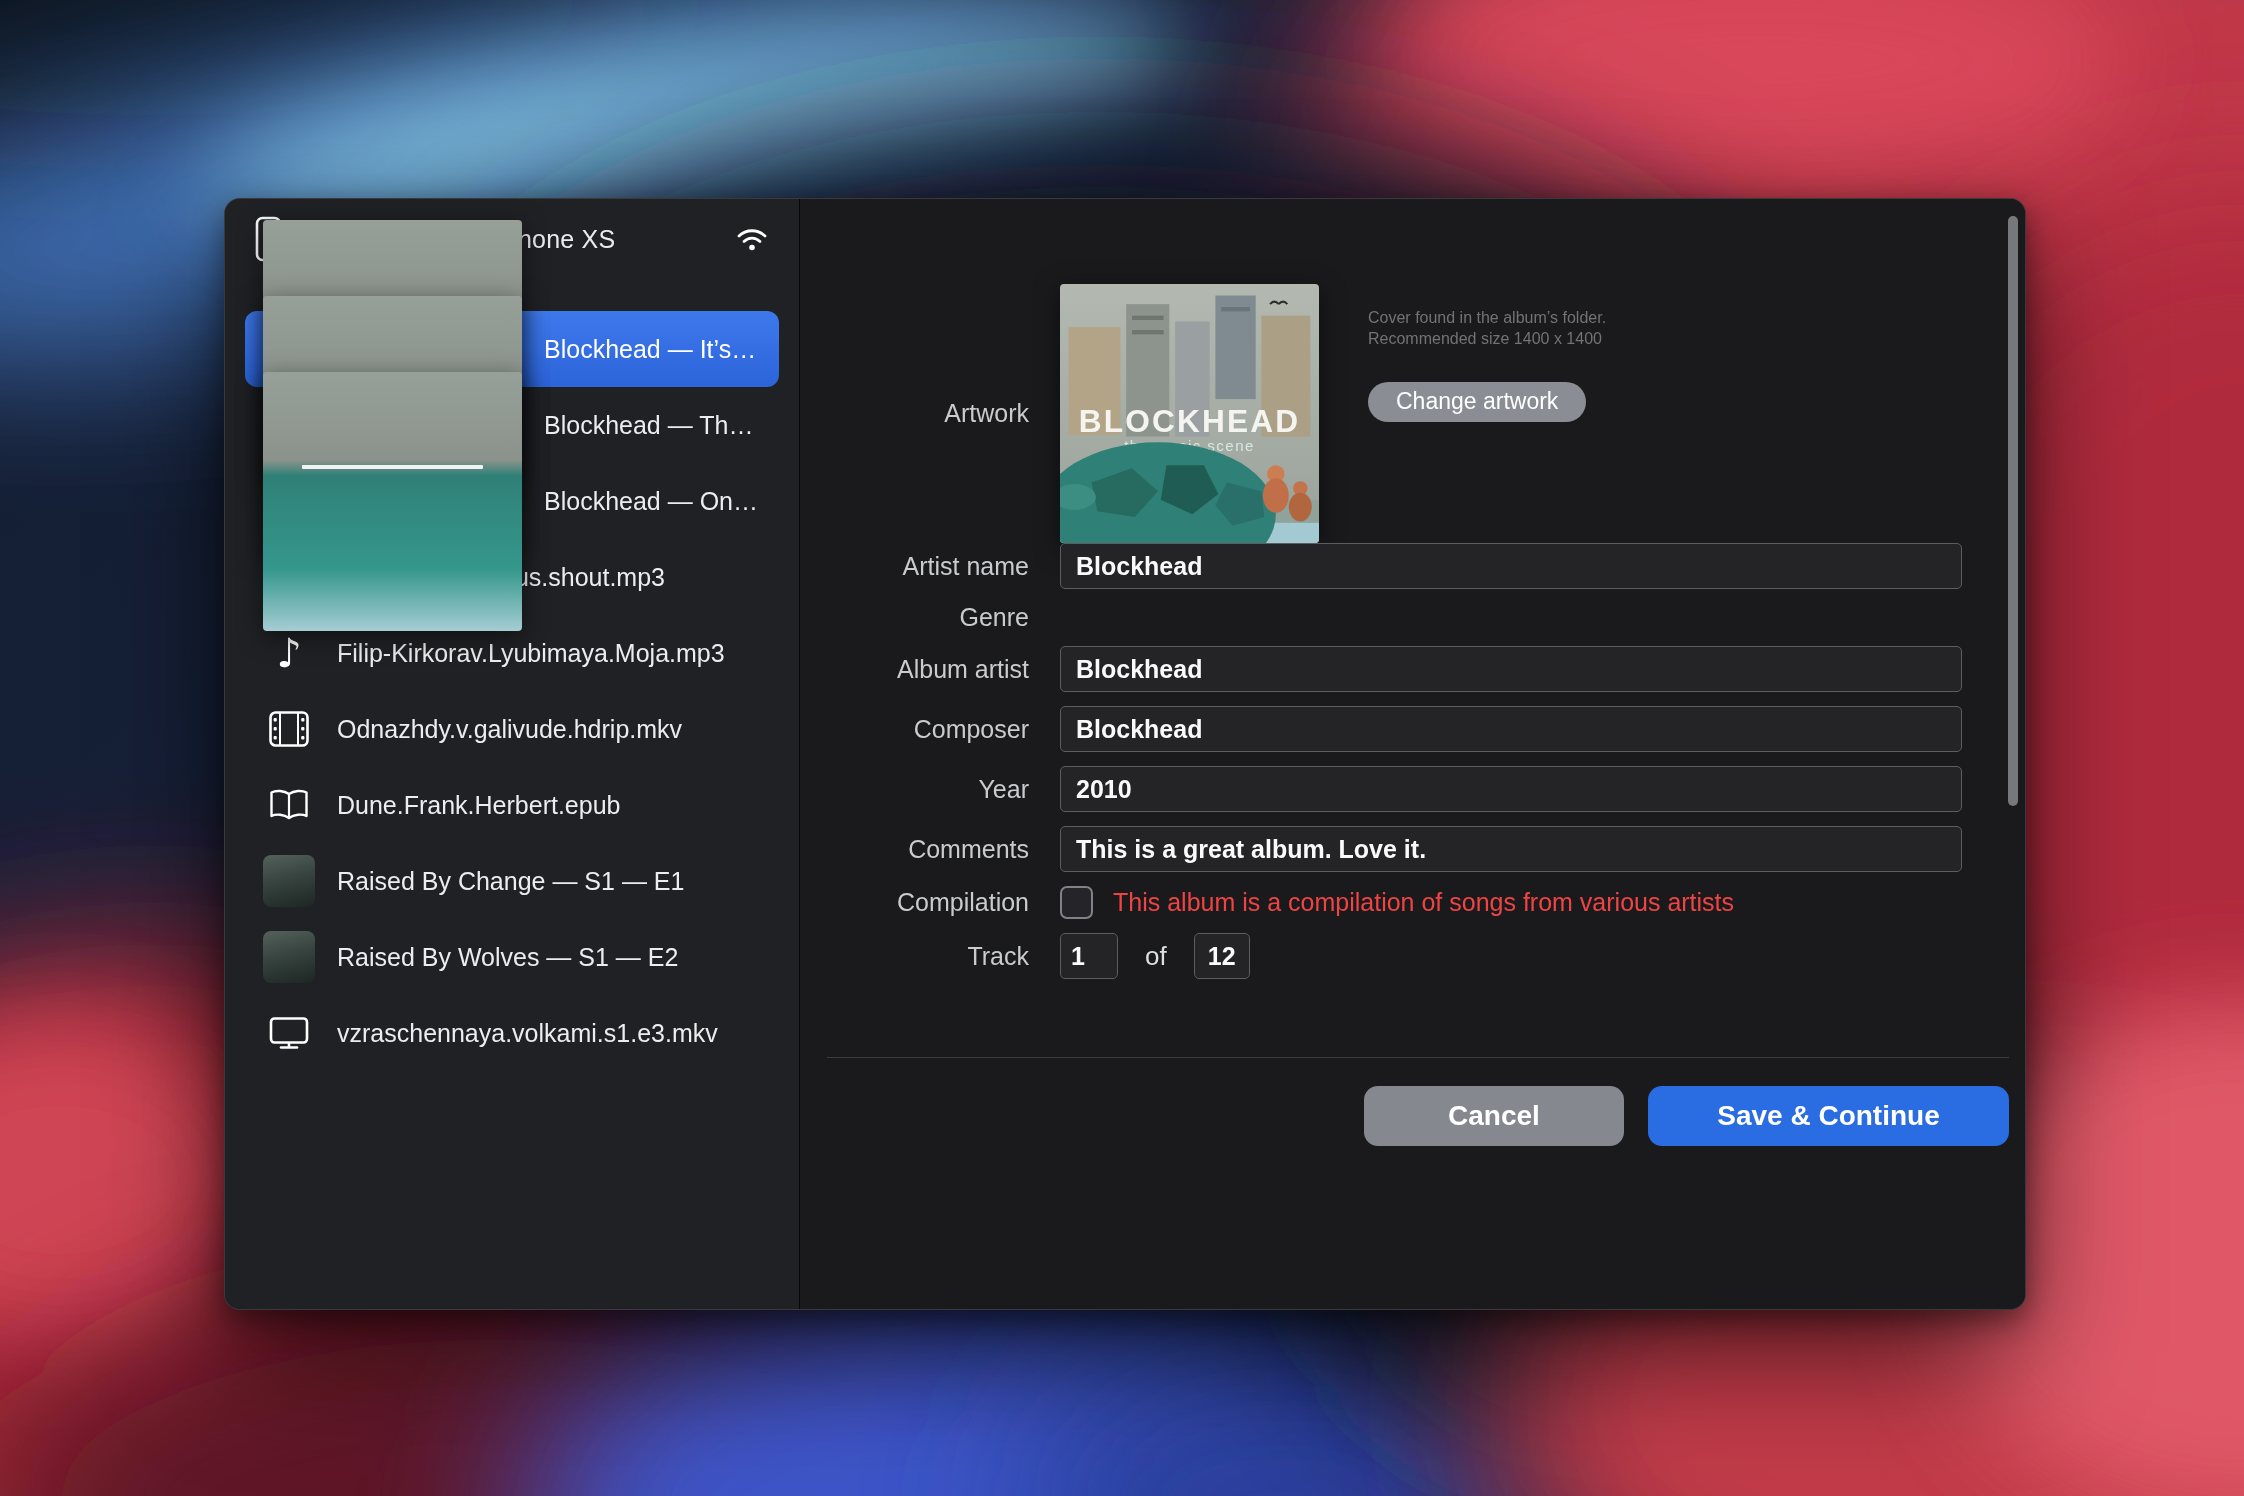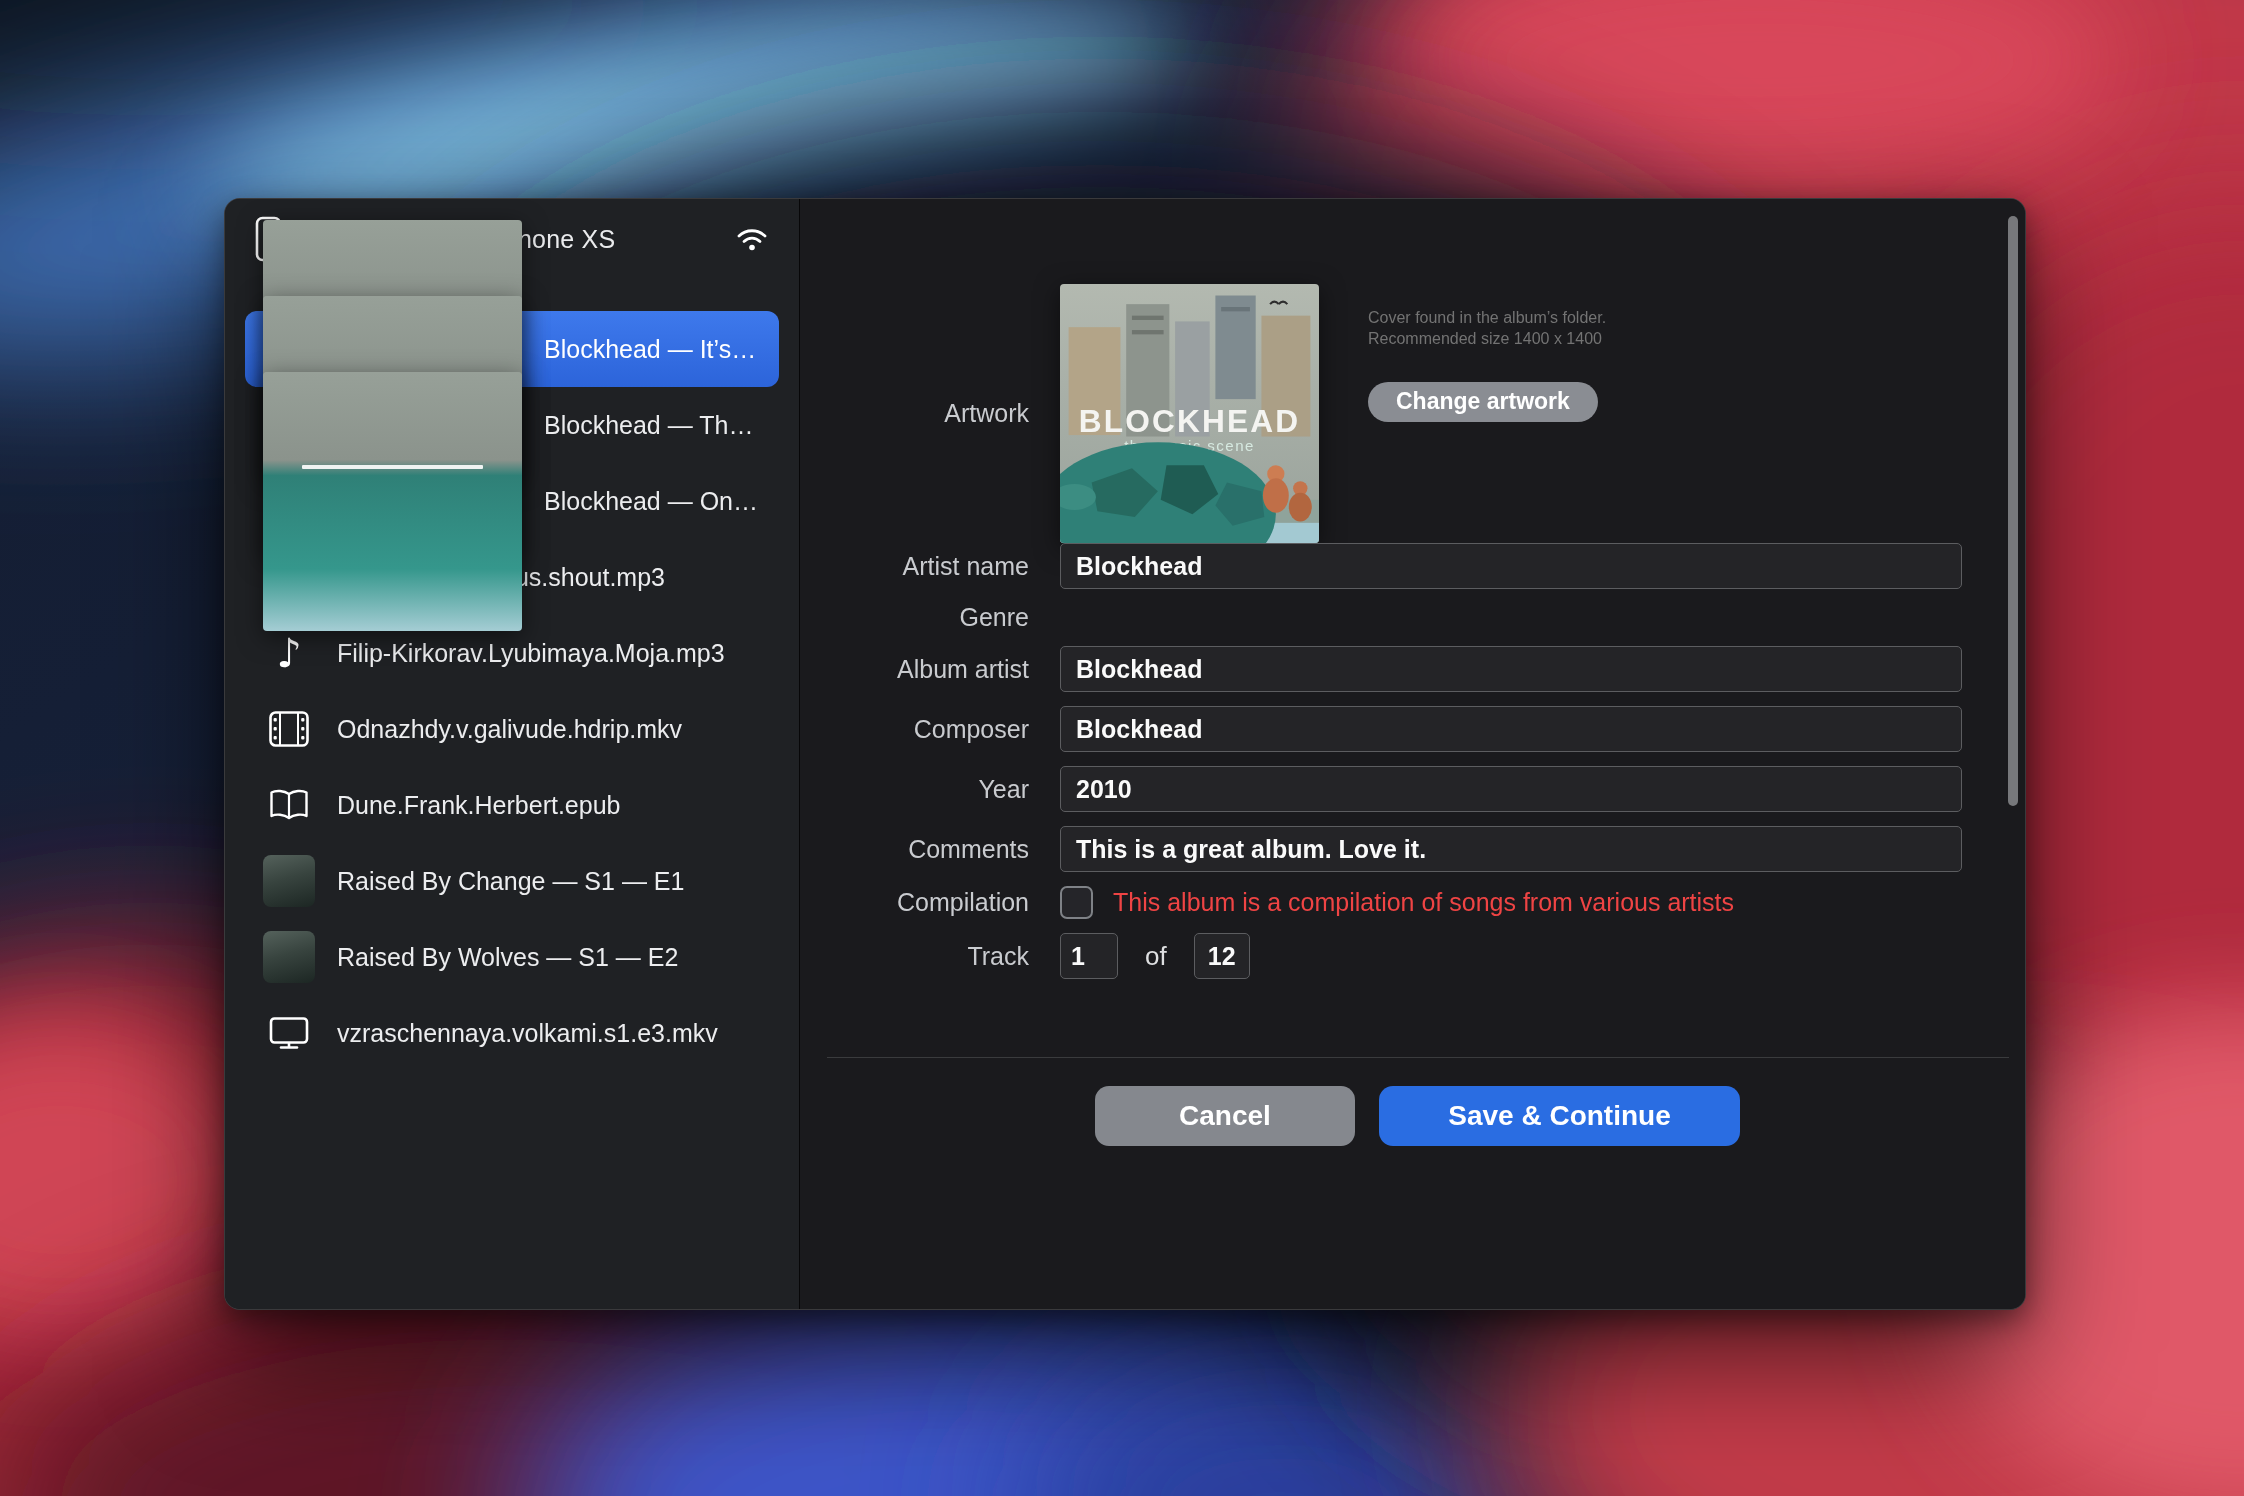--- a/index.html
+++ b/index.html
@@ -44,39 +44,39 @@
     display:flex; flex-direction:column; }
   .flabel { width:229px; margin-right:31px; text-align:right; font-size:25px; color:#c9cbcf; flex:none; }
 
   .artwork-block { display:flex; align-items:center; margin-top:85px; flex:none; }
   .cover { width:259px; height:259px; border-radius:4px; overflow:hidden; flex:none;
     box-shadow:0 6px 24px rgba(0,0,0,.5); }
   .cover svg { display:block; width:259px; height:259px; }
   .art-notes { margin-left:49px; align-self:flex-start; padding-top:24px; }
   .note { font-size:16px; color:#737373; line-height:1.3; }
   .change-btn { margin-top:32px; height:40px; padding:0 28px; border:none; border-radius:20px;
-    background:var(--change-artwork-gray,#8a8d93); color:#fff; font-size:23px; font-weight:700;
+    background:var(--change-artwork-gray,#8a8d93); color:#fff; font-size:23px; font-weight:400;
     display:inline-flex; align-items:center; font-family:inherit; cursor:pointer; }
 
   .frow { display:flex; align-items:center; margin:0; flex:none; }
   .frow.first { margin-top:46px; }
   .frow + .frow { margin-top:14px; }
   .finput { box-sizing:border-box; height:46px; width:902px; background:#242427;
     border:1.5px solid #5c5d60; border-radius:5px; color:#fafafa; font-size:25px; font-weight:600;
     padding:0 15px; font-family:inherit; outline:none; }
   .finput.tiny { width:58px; padding:0 10px; }
   .finput.tiny2 { width:56px; padding:8px 8px; text-align:center; }
   .checkbox { box-sizing:border-box; width:33px; height:33px; border:2.5px solid #7f8287;
     border-radius:7px; background:rgba(120,120,128,.12); flex:none; cursor:pointer; }
   .comp-text { margin-left:20px; font-size:25px; color:#ef4444; }
   .of { margin:0 27px; font-size:26px; color:#dedfe1; }
   .frow.trackrow { margin-top:14px; }
 
   .divider { height:1px; background:#3a3b3d; margin:78px 16px 0 27px; flex:none; }
-  .footer { display:flex; justify-content:center; align-items:center;
+  .footer { display:flex; justify-content:flex-end; align-items:center;
     padding:0 16px 0 26px; margin-top:28px; flex:none;gap:24px; }
   .btn { height:60px; border:none; border-radius:14px; color:#fff; font-size:28px; font-weight:600;
     font-family:inherit; cursor:pointer; display:inline-flex; align-items:center; justify-content:center; }
   .btn.cancel { width:260px; background:var(--cancel-gray,#85888e); }
   .btn.save { min-width:361px; padding:0 36px; background:var(--save-button-blue,#2a6de2); }
 
   .scroll-thumb { position:absolute; right:7px; top:17px; width:10px; height:590px;
     border-radius:5px; background:#88898c; opacity:.85; }
 </style>
 </head>

